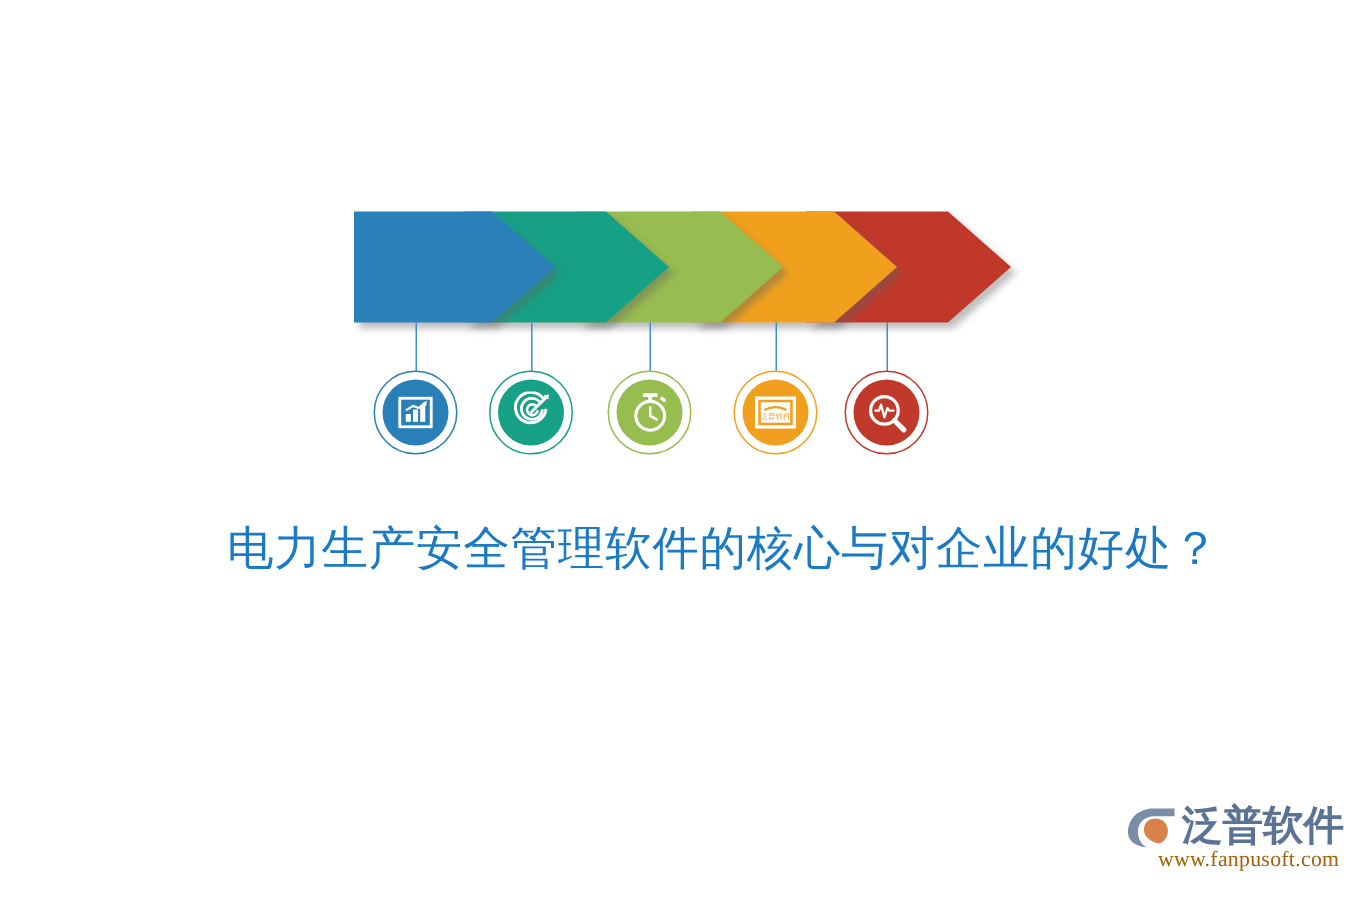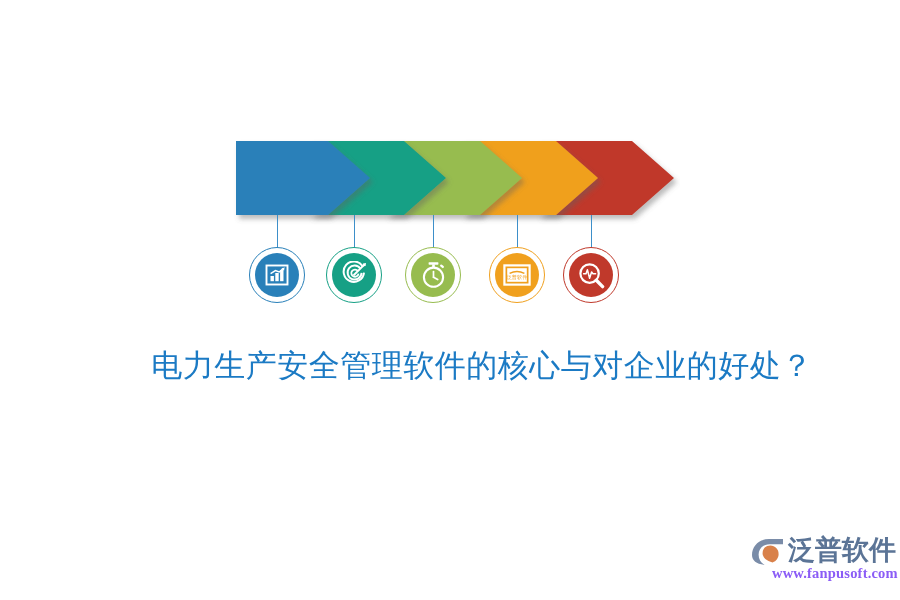--- a/index.html
+++ b/index.html
@@ -106,23 +106,23 @@
     font-weight: bold;
     letter-spacing: 0px;
     white-space: nowrap;
   }
   #logo .url {
     position: absolute;
     left: 22px;
     top: 31px;
     font-size: 14.5px;
     line-height: 17px;
-    color: #8b5cf6;
-    font-family: "Liberation Serif", "DejaVu Serif", serif;
-    font-weight: bold;
+    color: #a16207;
+    font-family: "Liberation Serif", "DejaVu Serif", serif;
+    font-weight: normal;
     letter-spacing: 0.2px;
     white-space: nowrap;
   }
 </style>
 </head>
 <body>
 
 <div id="canvas">
 
   <div id="banner">

